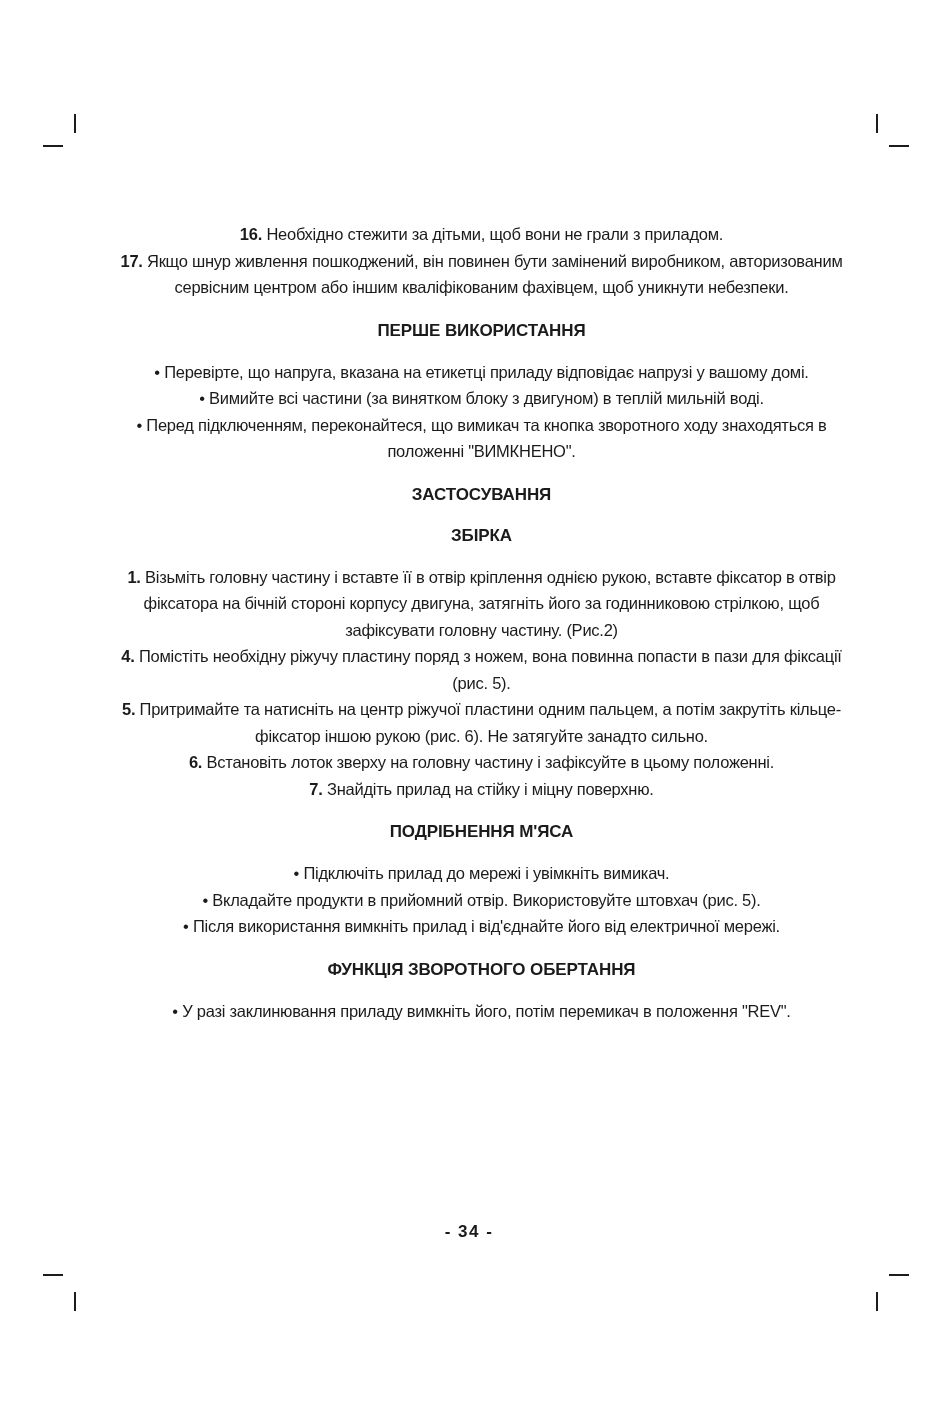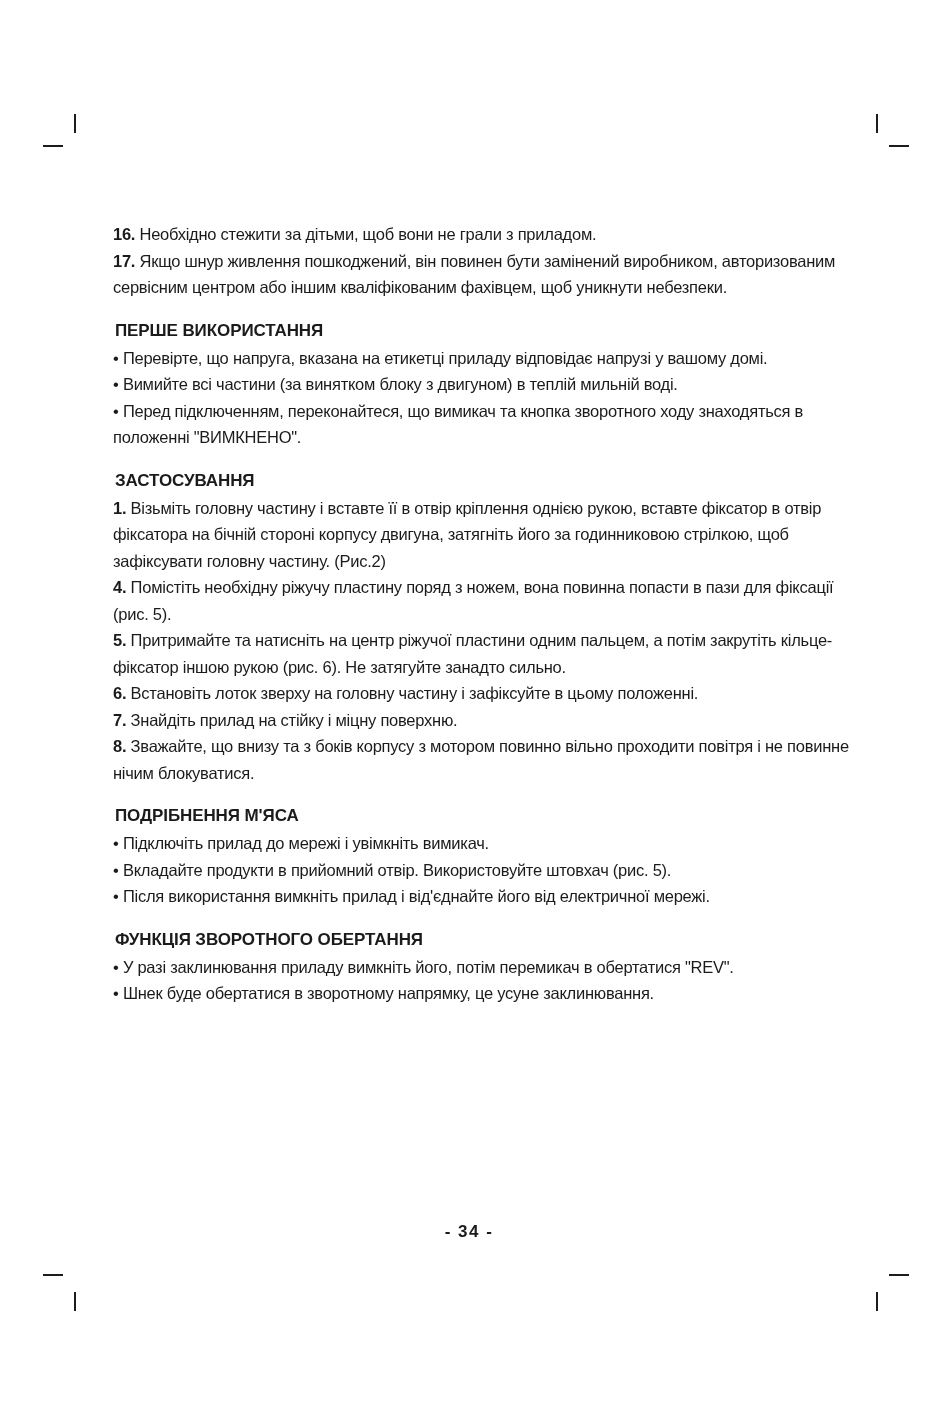--- a/index.html
+++ b/index.html
@@ -14,25 +14,25 @@
     color: #1b1b1b;
     position: relative;
     overflow: hidden;
   }
   .content {
     position: absolute;
     left: 113px;
     top: 221px;
     width: 737px;
   }
-  section { margin: 0 0 17px 0; }
+  section { margin: 0 0 17px 0; text-align: center; }
   h2 {
     font-size: 17px;
     line-height: 25px;
-    margin: 2px;
+    margin: 16px;
     font-weight: 700;
     letter-spacing: -0.1px;
   }
   p {
     font-size: 16.5px;
     line-height: 26.5px;
     margin: 0;
     letter-spacing: -0.25px;
   }
   .marker-bold { font-weight: 700; }
@@ -75,33 +75,32 @@
       <p><span class="marker-bold">17.</span> <span>Якщо шнур живлення пошкоджений, він повинен бути замінений виробником, авторизованим сервісним центром або іншим кваліфікованим фахівцем, щоб уникнути небезпеки.</span></p>
     </section>
     <section>
       <h2>ПЕРШЕ ВИКОРИСТАННЯ</h2>
       <p><span class="marker-bullet">•</span> <span>Перевірте, що напруга, вказана на етикетці приладу відповідає напрузі у вашому домі.</span></p>
       <p><span class="marker-bullet">•</span> <span>Вимийте всі частини (за винятком блоку з двигуном) в теплій мильній воді.</span></p>
       <p><span class="marker-bullet">•</span> <span>Перед підключенням, переконайтеся, що вимикач та кнопка зворотного ходу знаходяться в положенні "ВИМКНЕНО".</span></p>
     </section>
     <section>
       <h2>ЗАСТОСУВАННЯ</h2>
+      <h2>ЗБІРКА</h2>
       <p><span class="marker-bold">1.</span> <span>Візьміть головну частину і вставте її в отвір кріплення однією рукою, вставте фіксатор в отвір фіксатора на бічній стороні корпусу двигуна, затягніть його за годинниковою стрілкою, щоб зафіксувати головну частину. (Рис.2)</span></p>
       <p><span class="marker-bold">4.</span> <span>Помістіть необхідну ріжучу пластину поряд з ножем, вона повинна попасти в пази для фіксації (рис. 5).</span></p>
       <p><span class="marker-bold">5.</span> <span>Притримайте та натисніть на центр ріжучої пластини одним пальцем, а потім закрутіть кільце-фіксатор іншою рукою (рис. 6). Не затягуйте занадто сильно.</span></p>
       <p><span class="marker-bold">6.</span> <span>Встановіть лоток зверху на головну частину і зафіксуйте в цьому положенні.</span></p>
       <p><span class="marker-bold">7.</span> <span>Знайдіть прилад на стійку і міцну поверхню.</span></p>
-      <p><span class="marker-bold">8.</span> <span>Зважайте, що внизу та з боків корпусу з мотором повинно вільно проходити повітря і не повинне нічим блокуватися.</span></p>
     </section>
     <section>
       <h2>ПОДРІБНЕННЯ М'ЯСА</h2>
       <p><span class="marker-bullet">•</span> <span>Підключіть прилад до мережі і увімкніть вимикач.</span></p>
       <p><span class="marker-bullet">•</span> <span>Вкладайте продукти в прийомний отвір. Використовуйте штовхач (рис. 5).</span></p>
       <p><span class="marker-bullet">•</span> <span>Після використання вимкніть прилад і від'єднайте його від електричної мережі.</span></p>
     </section>
     <section>
       <h2>ФУНКЦІЯ ЗВОРОТНОГО ОБЕРТАННЯ</h2>
-      <p><span class="marker-bullet">•</span> <span>У разі заклинювання приладу вимкніть його, потім перемикач в обертатися "REV".</span></p>
-      <p><span class="marker-bullet">•</span> <span>Шнек буде обертатися в зворотному напрямку, це усуне заклинювання.</span></p>
+      <p><span class="marker-bullet">•</span> <span>У разі заклинювання приладу вимкніть його, потім перемикач в положення "REV".</span></p>
     </section>
   </div>
 
 <div class="page-number">- 34 -</div>
 
 </body></html>

